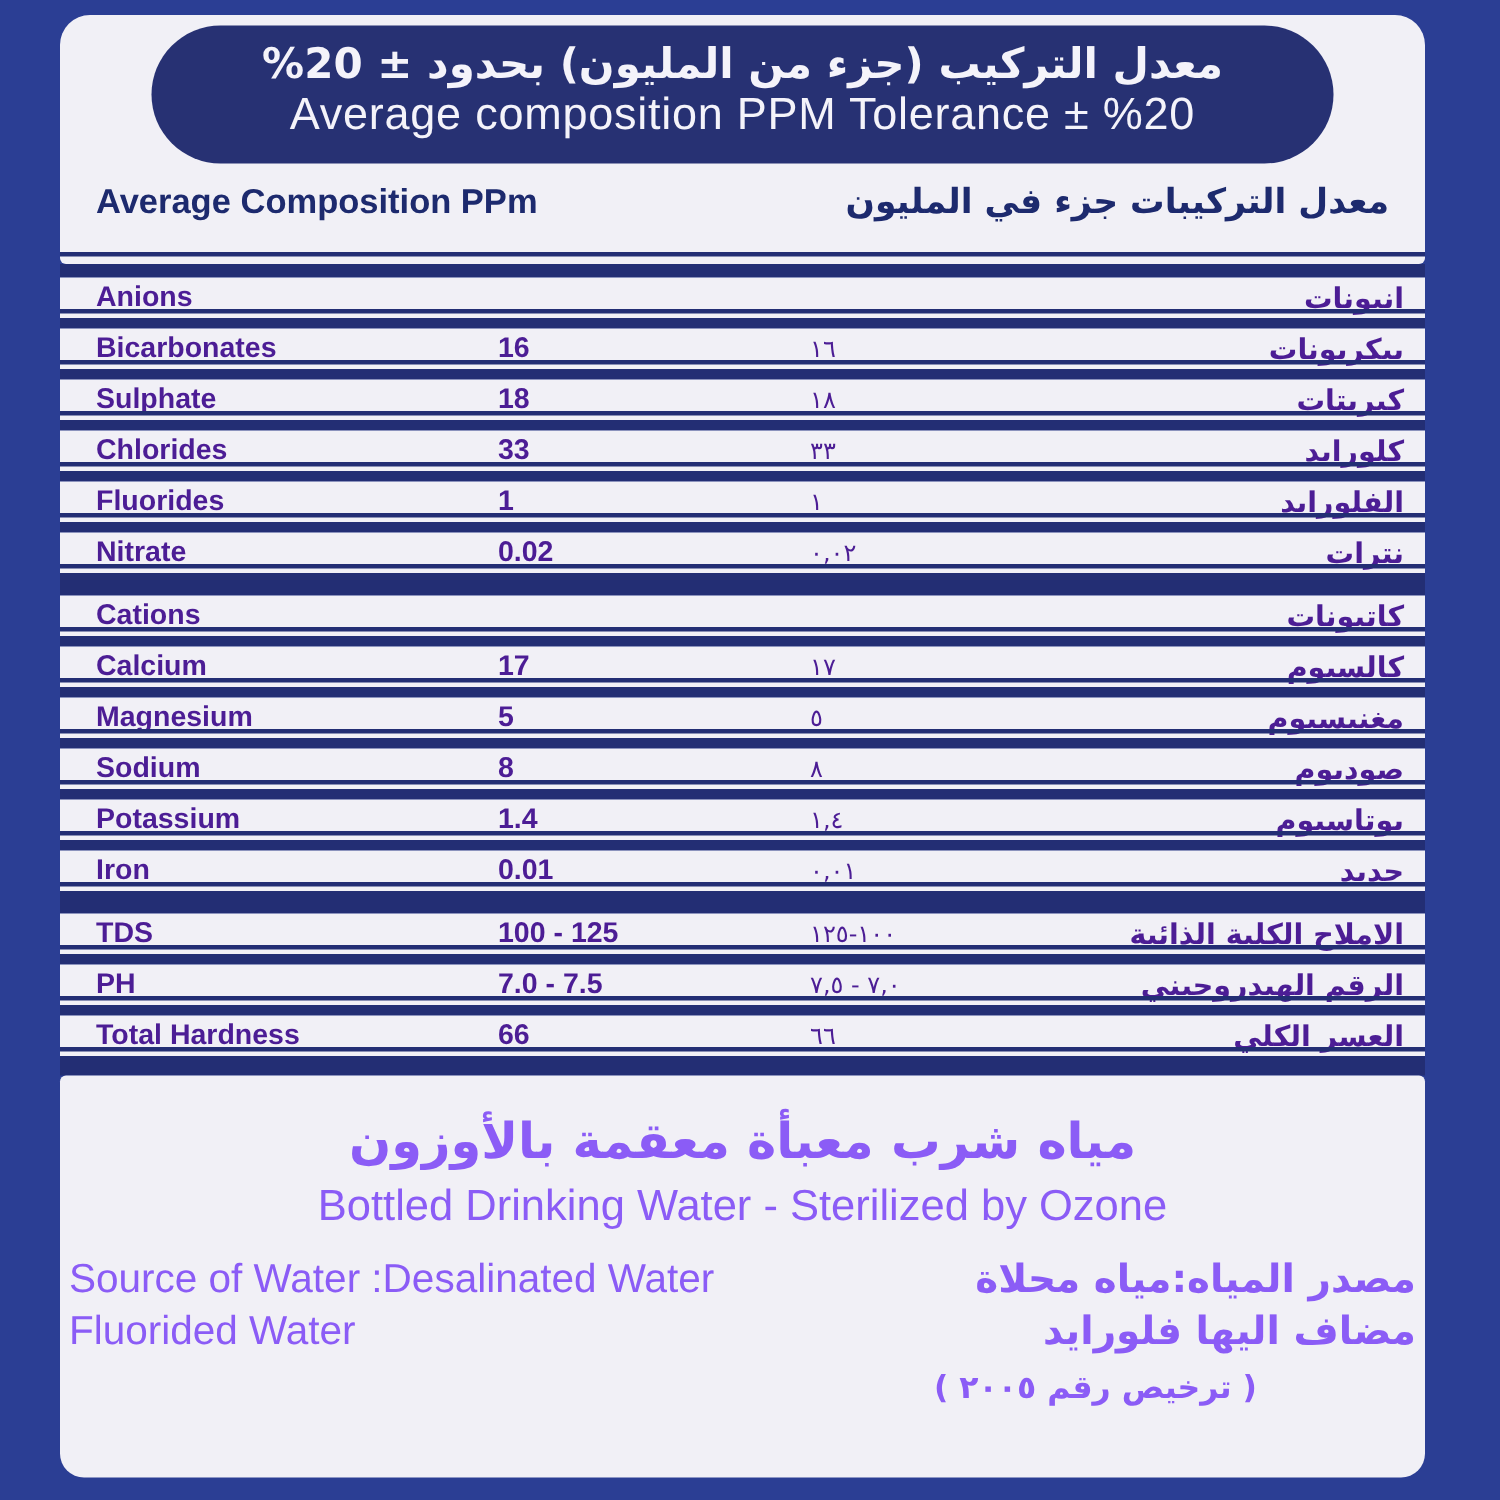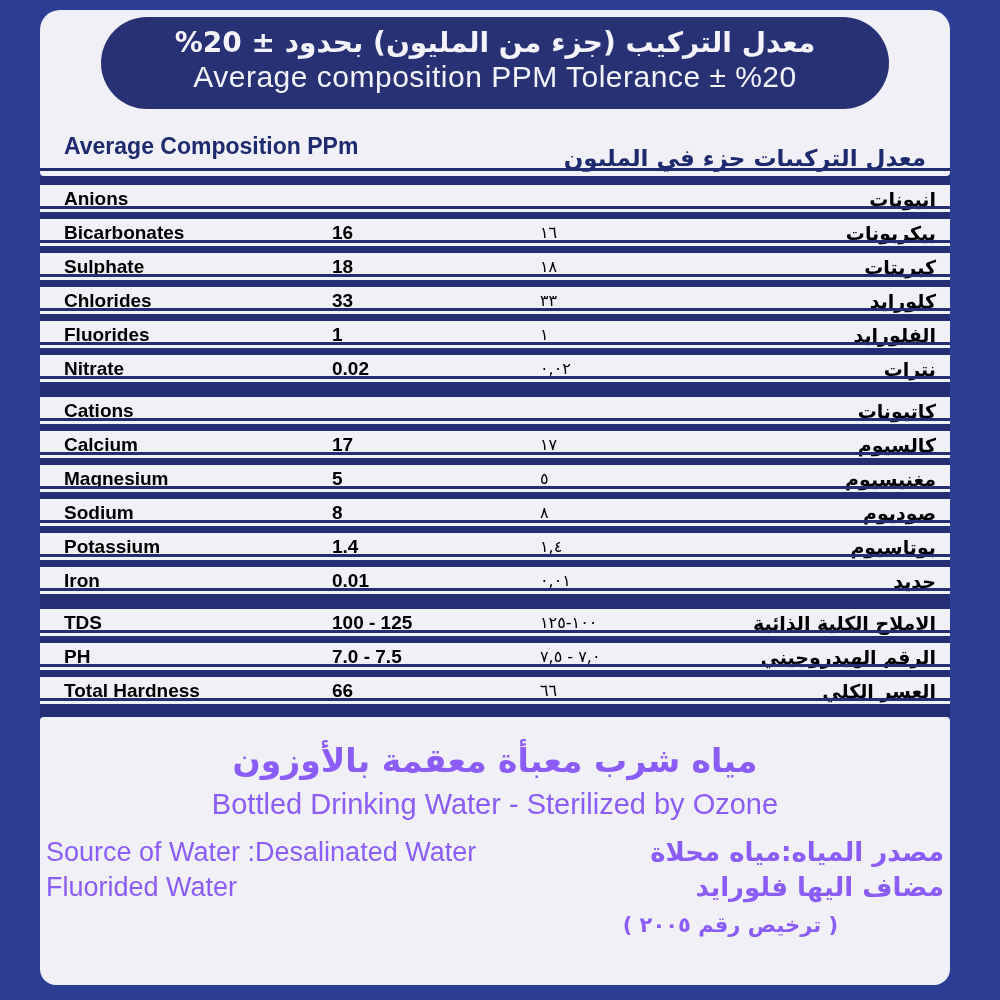--- a/index.html
+++ b/index.html
@@ -25,30 +25,30 @@
   .pill .ar-line{
     font-family:"DejaVu Sans",sans-serif;font-weight:bold;font-size:28px;
     margin-top:9px;direction:rtl;
   }
   .pill .en-line{font-size:30px;margin-top:1px;letter-spacing:.5px;}
   .title-row{
     display:flex;justify-content:space-between;align-items:center;
     padding:12px 24px 0 24px;color:#1d2a6e;gap:15px;
   }
   .title-en{font-weight:bold;font-size:23px;}
-  .title-ar{font-family:"DejaVu Sans",sans-serif;font-weight:bold;font-size:23px;direction:rtl;margin-top:24px;}
+  .title-ar{font-family:"DejaVu Sans",sans-serif;font-weight:bold;font-size:23px;direction:rtl;}
   
   .gap{height:7px;background:#232e74;}
   .gap.big{height:15px;}
   .gap.xl{height:13px;}
   .gap.first{height:9px;}
   .row{
     height:27px;background:#f1f0f6;position:relative;
     display:grid;grid-template-columns:292px 208px 205px 1fr;align-items:center;
-    color:#000000;
+    color:#4c1d95;
   }
   .row::after{
     content:"";position:absolute;left:0;right:0;bottom:3px;height:3px;background:#232e74;
   }
   .c-en{padding-left:24px;font-weight:bold;font-size:19px;white-space:nowrap;}
   .c-val{font-weight:bold;font-size:19px;direction:ltr;}
   .c-var{font-size:16px;font-family:"DejaVu Sans",sans-serif;direction:ltr;}
   .c-ar{
     text-align:right;padding-right:14px;font-family:"DejaVu Sans",sans-serif;
     font-weight:bold;font-size:19px;direction:rtl;white-space:nowrap;

